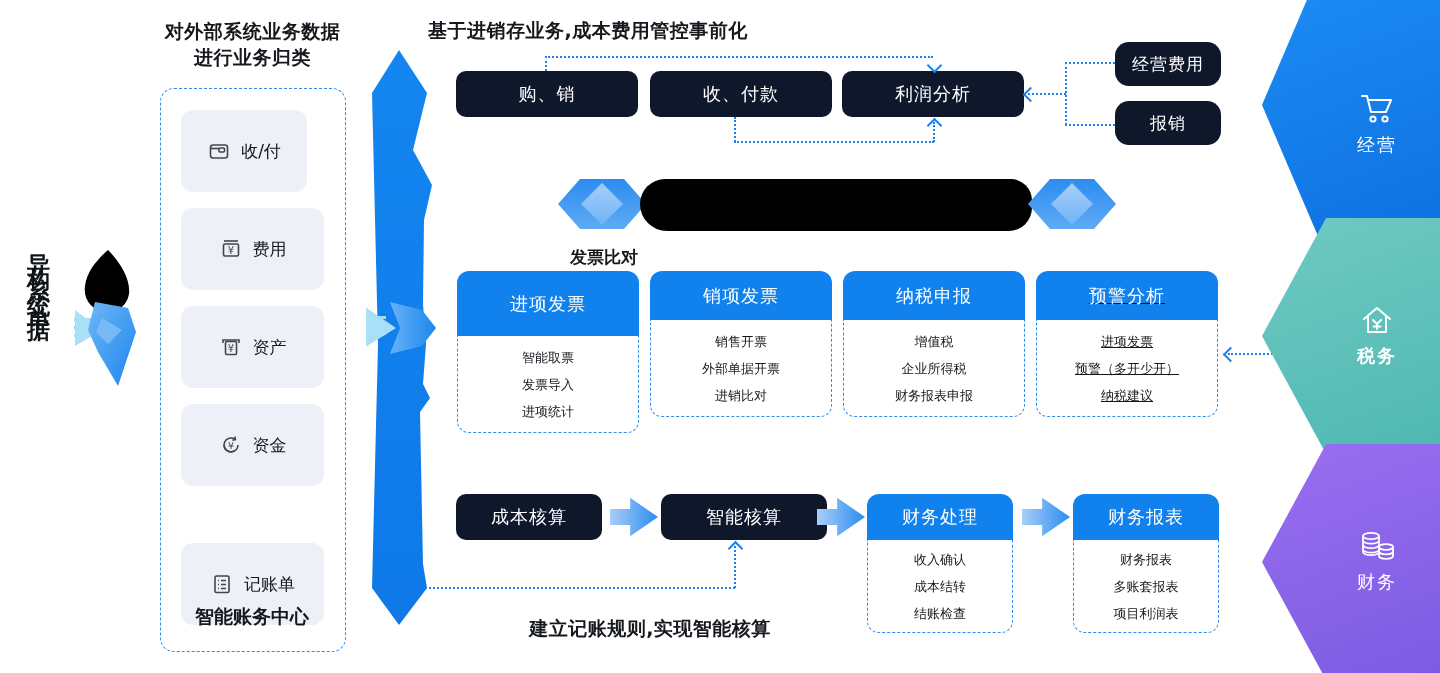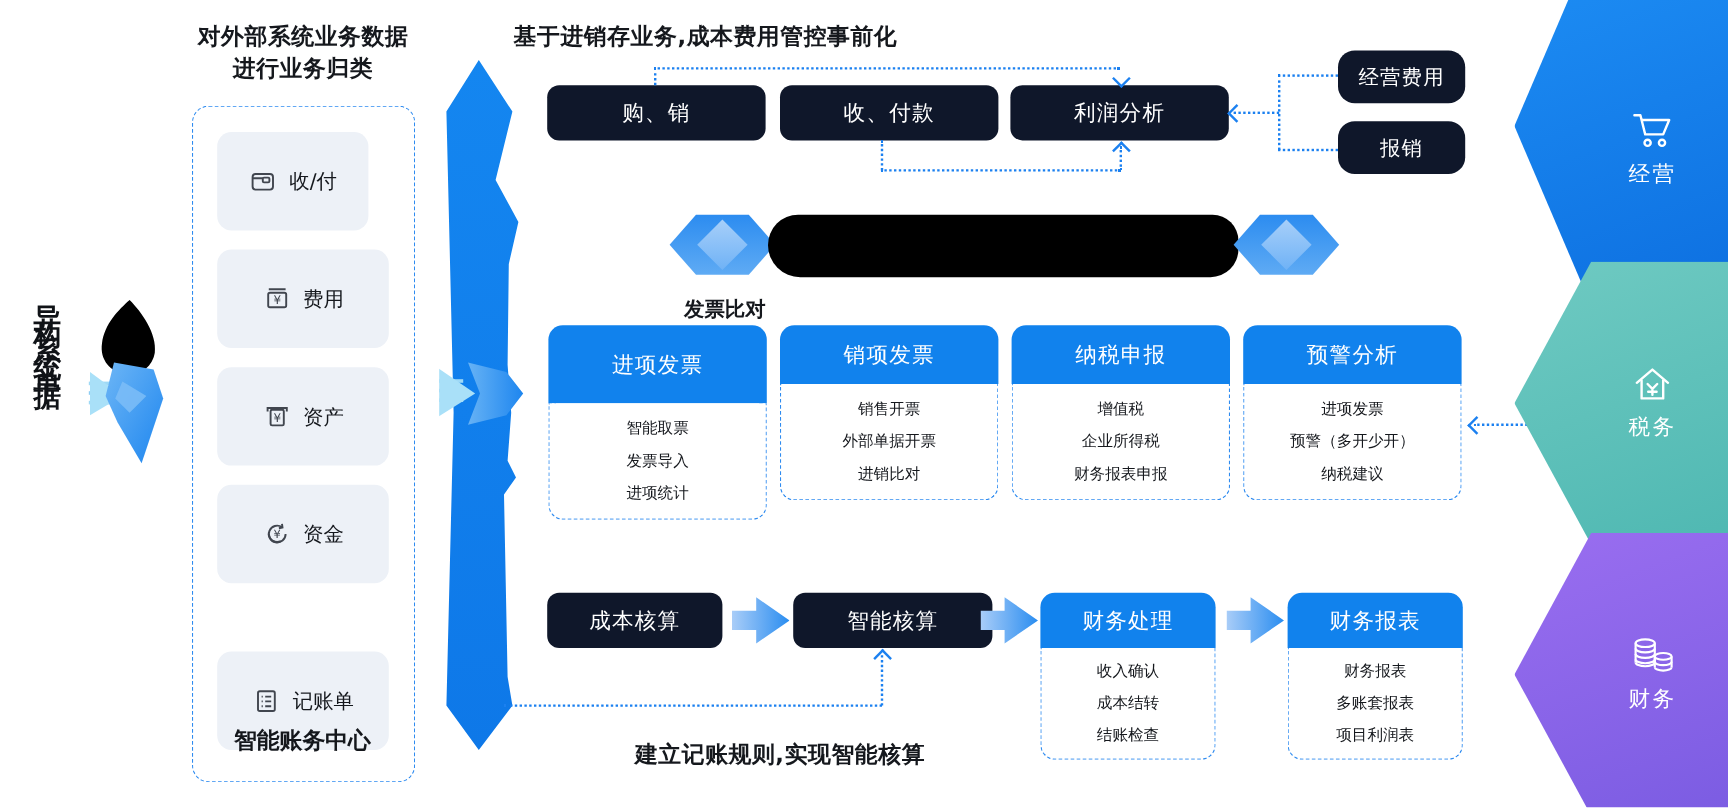--- a/index.html
+++ b/index.html
@@ -209,21 +209,21 @@
 
   <div class="abs" style="left:650px;top:271px;width:182px;">
     <div class="card-head" style="height:49px;">销项发票</div>
     <div class="card-body" style="height:96px;">
       <div>销售开票</div>
       <div>外部单据开票</div>
       <div>进销比对</div>
     </div>
   </div>
 
-  <div class="abs" style="left:1036px;top:271px;width:182px;">
+  <div class="abs" style="left:1036px;top:271px;width:182px;text-decoration:underline;">
     <div class="card-head" style="height:49px;">预警分析</div>
     <div class="card-body" style="height:96px;">
       <div>进项发票</div>
       <div>预警（多开少开）</div>
       <div>纳税建议</div>
     </div>
   </div>
 
   <div class="abs dot-h" style="left:1228px;top:353px;width:60px;"></div>
   <div class="abs chev left" style="left:1225px;top:349px;"></div>
@@ -261,21 +261,21 @@
        background:linear-gradient(160deg,#1e8ff5,#0d6fe0);padding-top:40px;">
     <svg width="34" height="32" viewBox="0 0 34 32" fill="none" stroke="#fff" stroke-width="2" stroke-linecap="round" stroke-linejoin="round">
       <path d="M2,3 H7 L11,19 H26 L31,7 H9"></path>
       <circle cx="13" cy="26" r="2.6"></circle>
         <circle cx="25" cy="26" r="2.6"></circle>
     </svg>
     <span>经营</span>
   </div>
 
   <div class="abs hex" style="left:1262px;top:218px;width:178px;height:236px;
-       background:linear-gradient(160deg,#6fcac2,#4fb8b2);">
+       background:linear-gradient(160deg,#6fcac2,#4fb8b2);font-weight:bold;">
     <svg width="34" height="32" viewBox="0 0 34 32" fill="none" stroke="#fff" stroke-width="2" stroke-linecap="round" stroke-linejoin="round">
       <path d="M4,15 L17,4 L30,15"></path>
       <path d="M8,13 V28 H26 V13"></path>
       <path d="M13,16 L17,20 L21,16 M17,20 V25 M13.5,22.5 H20.5"></path>
     </svg>
     <span>税务</span>
   </div>
 
   <div class="abs hex" style="left:1262px;top:444px;width:178px;height:236px;
        background:linear-gradient(160deg,#9a6ef0,#7b5ce2);">

